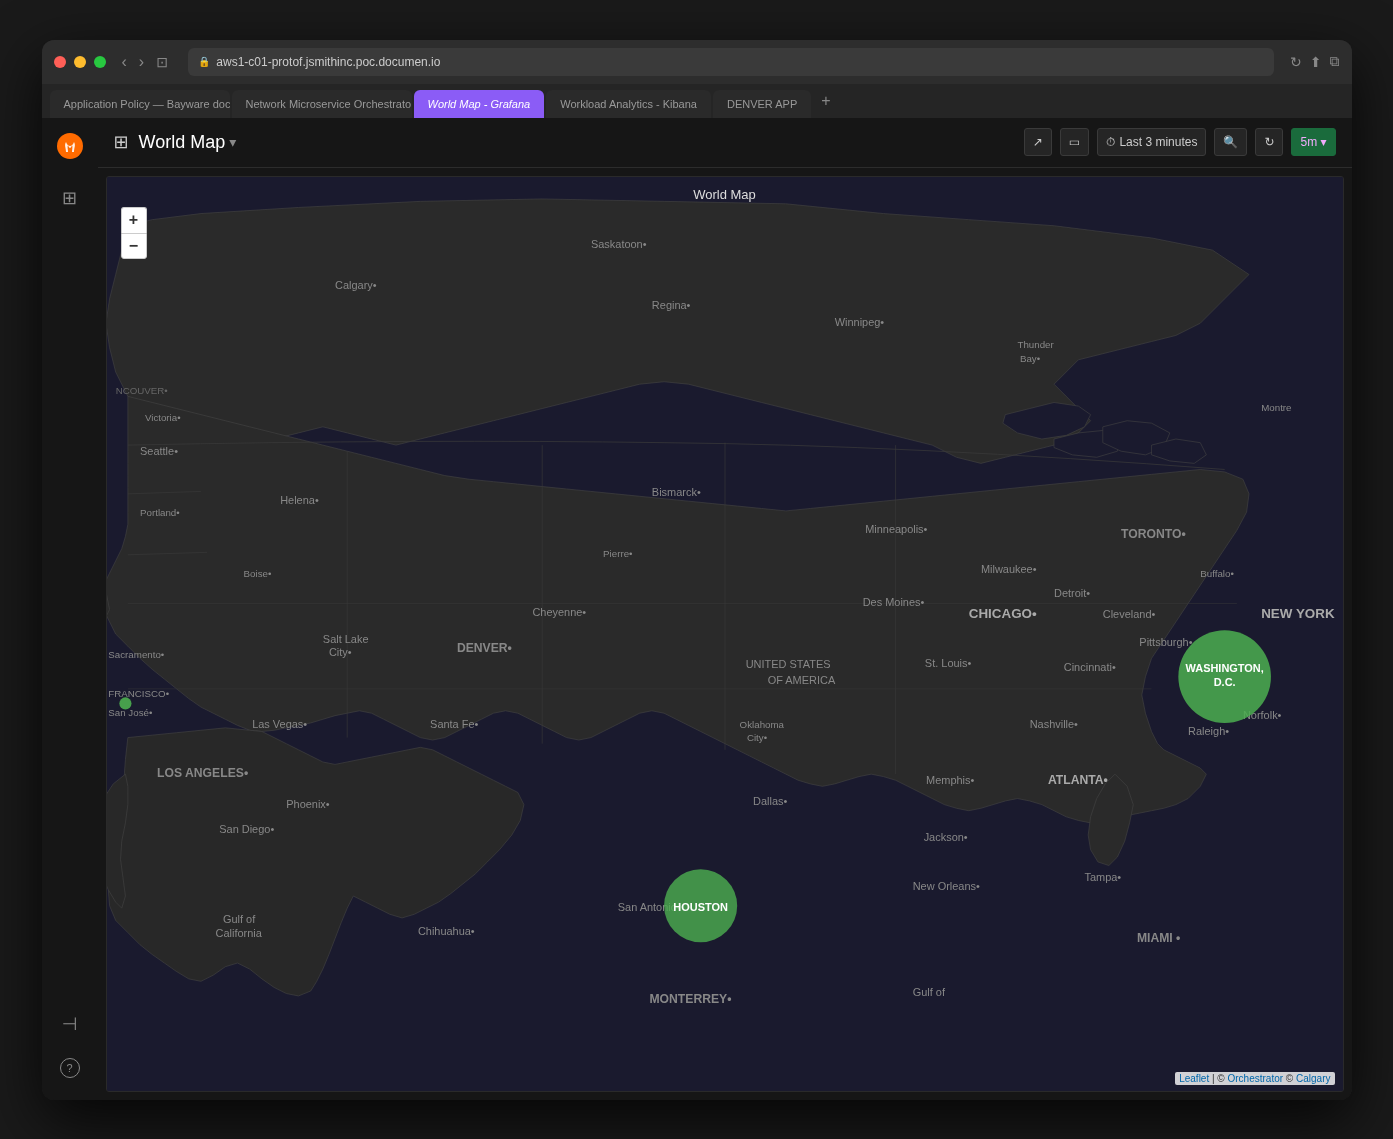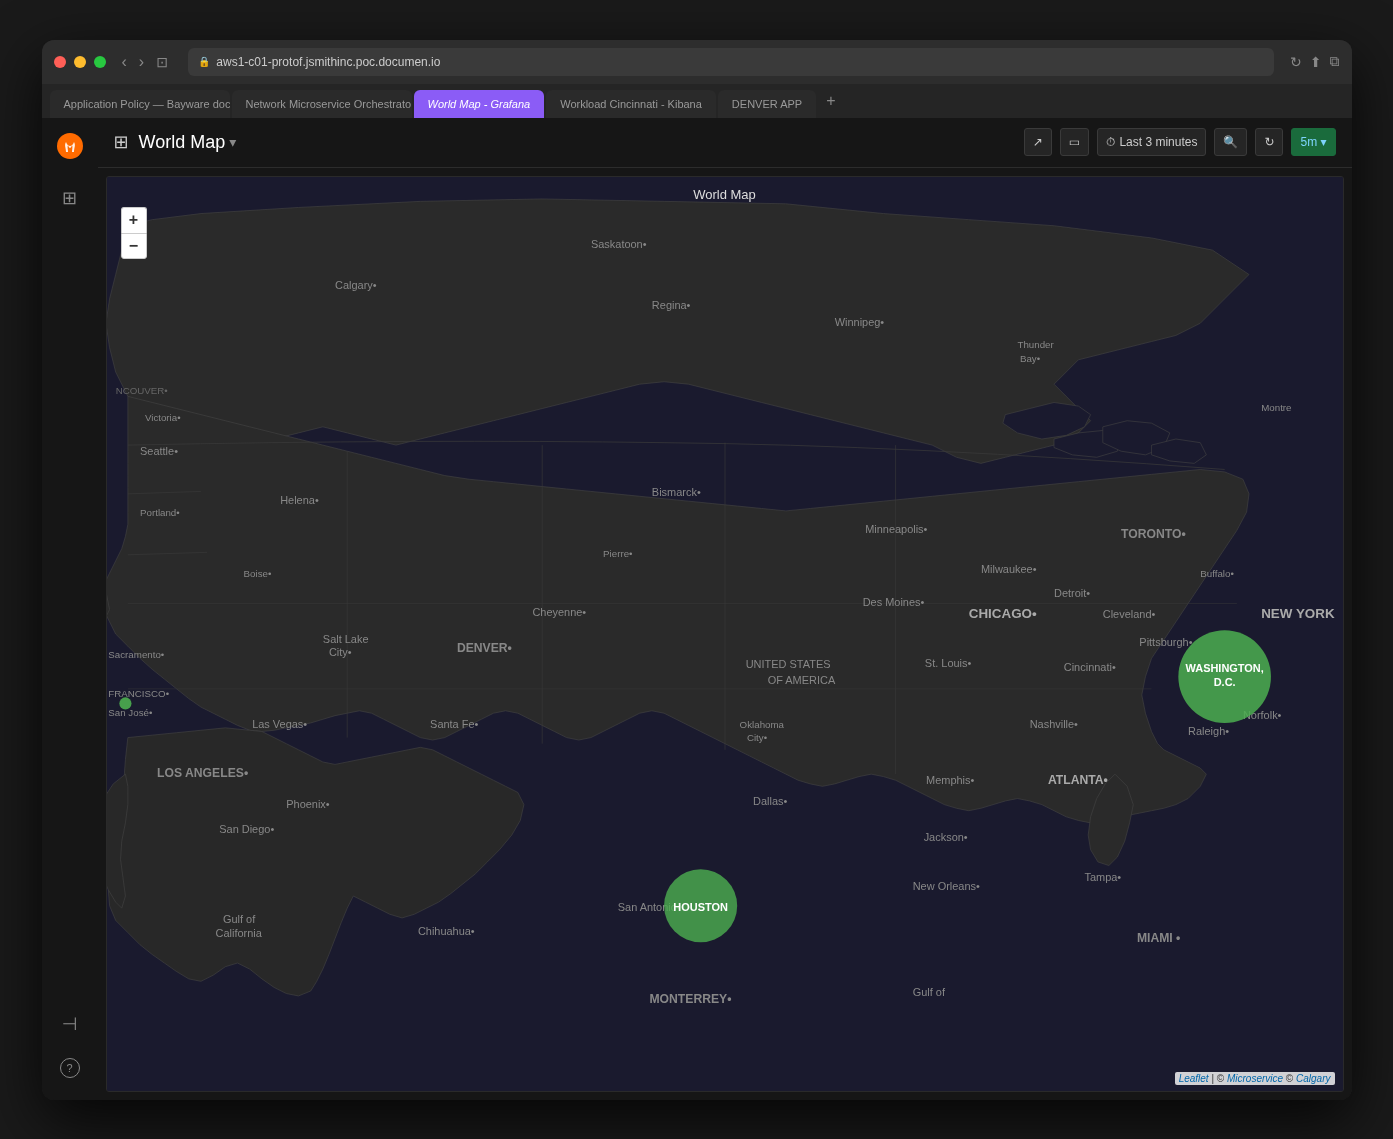--- a/index.html
+++ b/index.html
@@ -228,21 +228,21 @@
       align-items: center;
       gap: 4px;
       height: 28px;
     }
     .header-btn.active-time {
       background: #252525;
     }
     .refresh-btn {
       background: #1a6b3c;
       border: 1px solid #1a6b3c;
-      color: #7dd3fc;
+      color: #f0abfc;
     }
     
     .map-panel {
       flex: 1;
       margin: 8px;
       background: #1a1a2e;
       border-radius: 3px;
       position: relative;
       overflow: hidden;
       border: 1px solid #2a2a2a;
@@ -293,21 +293,21 @@
       position: absolute;
       bottom: 6px;
       right: 8px;
       font-size: 10px;
       color: #333;
       background: rgba(255,255,255,0.8);
       padding: 1px 4px;
       border-radius: 2px;
       z-index: 20;
     }
-    .map-attribution a { color: #0066aa; text-decoration: none; font-style: italic; }
+    .map-attribution a { color: #0066aa; text-decoration: none; }
   </style>
 </head>
 <body>
 
 <div class="window">
 
   <div class="titlebar">
     <div class="window-controls">
       <div class="wc wc-close"></div>
       <div class="wc wc-min"></div>
@@ -333,21 +333,21 @@
     <div class="tab">
       <span>Application Policy — Bayware documen...</span>
     </div>
     <div class="tab">
       <span>Network Microservice Orchestrator</span>
     </div>
     <div class="tab active">
       <span>World Map - Grafana</span>
     </div>
     <div class="tab">
-      <span>Workload Cincinnati - Kibana</span>
+      <span>Workload Analytics - Kibana</span>
     </div>
     <div class="tab">
       <span>DENVER APP</span>
     </div>
     <button class="tab-new">+</button>
   </div>
 
   <div class="app-body">
 
     <div class="sidebar">
@@ -512,17 +512,17 @@
 
           <circle cx="530" cy="598" r="30" fill="#4caf50" opacity="0.8"></circle>
           <text x="530" y="602" fill="#fff" font-size="9" font-family="sans-serif" font-weight="700" text-anchor="middle">HOUSTON</text>
 
           <circle cx="960" cy="410" r="38" fill="#4caf50" opacity="0.85"></circle>
           <text x="960" y="406" fill="#fff" font-size="9" font-family="sans-serif" font-weight="700" text-anchor="middle">WASHINGTON,</text>
           <text x="960" y="418" fill="#fff" font-size="9" font-family="sans-serif" font-weight="700" text-anchor="middle">D.C.</text>
         </svg>
 
         
-        <div class="map-attribution"><a href="#">Leaflet</a> | © <a href="#">Microservice</a> © <a href="#">Calgary</a></div>
+        <div class="map-attribution"><a href="#">Leaflet</a> | © <a href="#">Orchestrator</a> © <a href="#">Calgary</a></div>
       </div>
     </div>
   </div>
 </div>
 
 </body></html>

